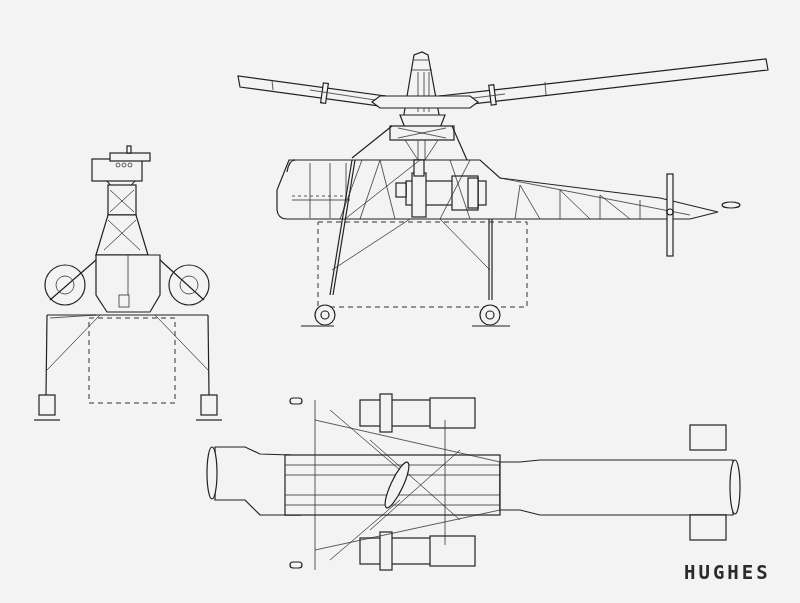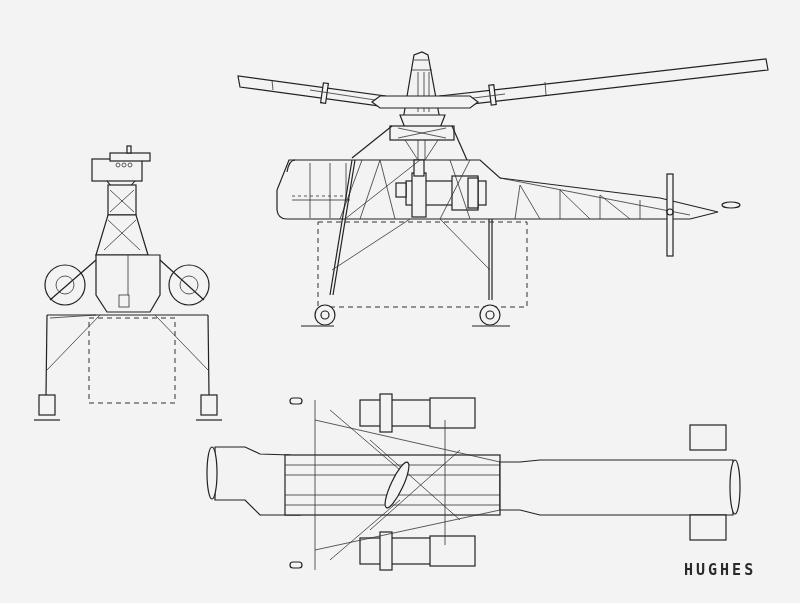--- a/index.html
+++ b/index.html
@@ -2,21 +2,21 @@
 <html><head>
 <meta charset="utf-8">
 <style>
   html, body { margin: 0; padding: 0; }
   body { width: 800px; height: 603px; background: #f3f3f3; position: relative; overflow: hidden; font-family: "DejaVu Sans Mono", monospace; }
   svg { position: absolute; left: 0; top: 0; }
   .ln { stroke: #222; stroke-width: 1.2; fill: none; }
   .thin { stroke: #333; stroke-width: 0.8; fill: none; }
   .fill { stroke: #222; stroke-width: 1.2; fill: #f3f3f3; }
   .dash { stroke: #333; stroke-width: 1; fill: none; stroke-dasharray: 5 4; }
-  .label { position: absolute; left: 684px; top: 561px; font-family: "DejaVu Sans Mono", monospace; font-size: 15px; letter-spacing: 3px; color: #2a2a2a; font-weight: bold; }
+  .label { position: absolute; left: 684px; top: 561px; font-family: "DejaVu Sans Mono", monospace; font-size: 19px; letter-spacing: 3px; color: #2a2a2a; font-weight: bold; }
 </style>
 </head>
 <body>
 
 <svg width="800" height="603" viewBox="0 0 800 603">
 
   <g>
 
     <g>
       <polygon class="fill" points="238,76 240,87 380,106 385,96"></polygon>

